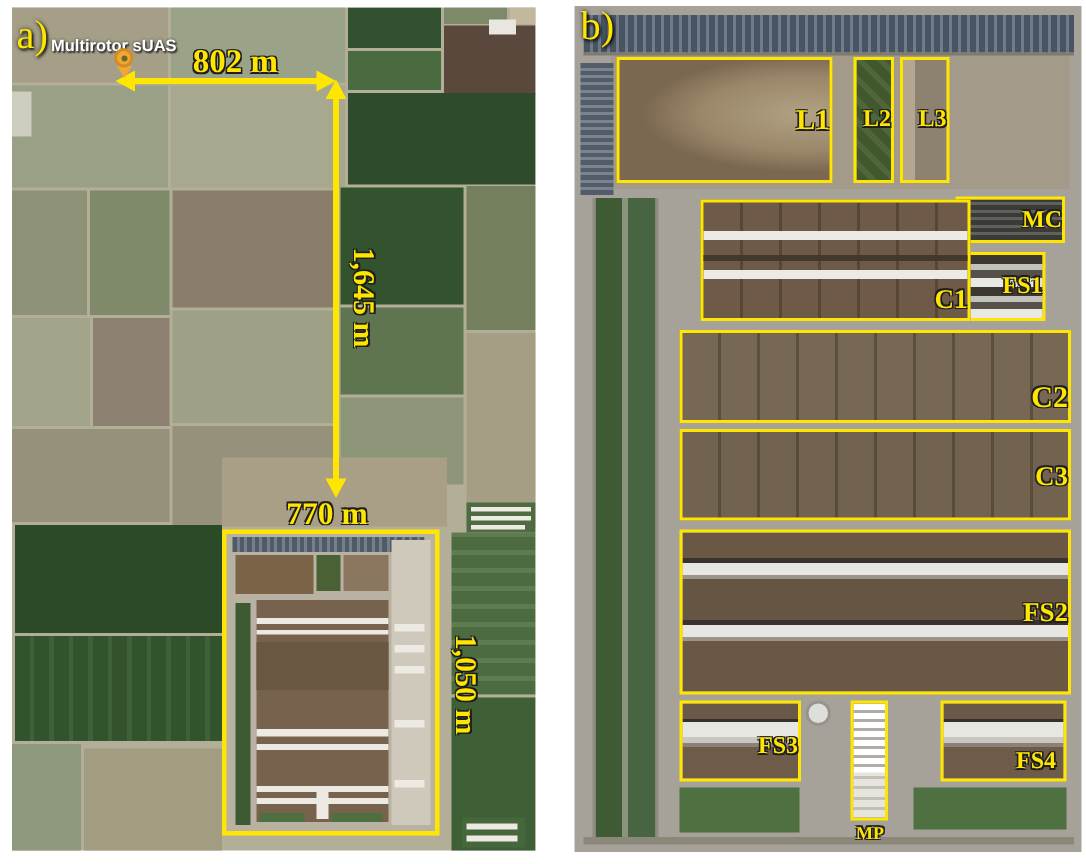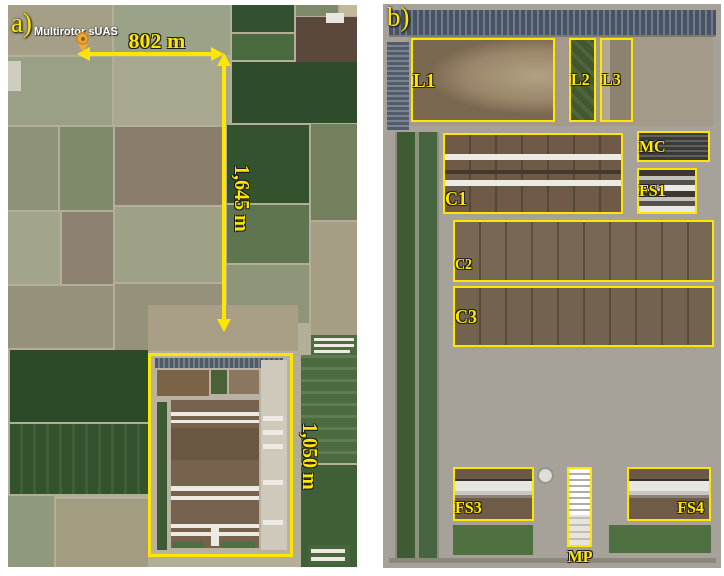--- a/index.html
+++ b/index.html
@@ -15,21 +15,21 @@
           white-space:nowrap;line-height:1;
           text-shadow:-1px -1px 0 #1e1e1e,1px -1px 0 #1e1e1e,-1px 1px 0 #1e1e1e,1px 1px 0 #1e1e1e;}
   .panel-letter{position:absolute;color:#ffe600;font-family:"Liberation Serif",serif;
           font-size:27px;font-weight:normal;line-height:1;
           text-shadow:0 0 3px rgba(0,0,0,.75),1px 1px 2px rgba(0,0,0,.9);z-index:30;}
   .mlabel{font-size:22px;}
   .rot{transform:rotate(90deg);transform-origin:0 0;}
   .arrowline{position:absolute;background:#ffe600;z-index:20;}
   .ah{position:absolute;width:0;height:0;z-index:20;}
   .rbox{position:absolute;border:2px solid #ffe600;box-sizing:border-box;
-        display:flex;align-items:center;justify-content:flex-start;z-index:10;}
+        display:flex;align-items:center;justify-content:flex-end;z-index:10;}
   .rlabel{color:#ffe600;font-family:"Liberation Serif",serif;font-weight:bold;font-size:16px;
           line-height:1;white-space:nowrap;
           text-shadow:-1px -1px 0 #1e1e1e,1px -1px 0 #1e1e1e,-1px 1px 0 #1e1e1e,1px 1px 0 #1e1e1e;}
   .grid-v{background-image:repeating-linear-gradient(90deg,rgba(0,0,0,0) 0 24px,rgba(48,38,28,.38) 24px 26px);}
   #facility-rect{position:absolute;left:140px;top:348px;width:145px;height:204px;
         border:3px solid #ffe600;box-sizing:border-box;background:#b9b2a2;z-index:15;overflow:hidden;}
   .uas-text{position:absolute;color:#ffffff;font-family:"Liberation Sans",sans-serif;font-size:11px;
         font-weight:bold;white-space:nowrap;text-shadow:0 0 2px #333,1px 1px 1px #333;z-index:25;margin-top:12px;}
 </style>
 </head>
@@ -92,20 +92,21 @@
     <div class="ylabel mlabel" style="left:89px;top:25px;width:120px;text-align:center;">802 m</div>
     <div class="arrowline" style="left:81px;top:47px;width:123px;height:4px;"></div>
     <div class="ah" style="left:69px;top:42px;border-top:7px solid transparent;border-bottom:7px solid transparent;border-right:13px solid #ffe600;"></div>
     <div class="ah" style="left:203px;top:42px;border-top:7px solid transparent;border-bottom:7px solid transparent;border-left:13px solid #ffe600;"></div>
 
     <div class="arrowline" style="left:214px;top:58px;width:4px;height:258px;"></div>
     <div class="ah" style="left:209px;top:48px;border-left:7px solid transparent;border-right:7px solid transparent;border-bottom:13px solid #ffe600;"></div>
     <div class="ah" style="left:209px;top:314px;border-left:7px solid transparent;border-right:7px solid transparent;border-top:13px solid #ffe600;"></div>
     <div class="ylabel rot" style="left:244px;top:160px;font-size:20px;z-index:21;">1,645 m</div>
 
+    <div class="ylabel" style="left:145px;top:327px;width:130px;text-align:center;font-size:21px;z-index:21;">770 m</div>
 
     <div class="ylabel rot" style="left:312px;top:418px;font-size:20px;z-index:21;">1,050 m</div>
 
     <div id="facility-rect">
       <div class="abs" style="left:4px;top:2px;width:128px;height:10px;background:repeating-linear-gradient(90deg,#505b68 0 3px,#76808c 3px 5px);"></div>
       <div class="abs" style="left:6px;top:14px;width:52px;height:26px;background:#7a6347;"></div>
       <div class="abs" style="left:60px;top:14px;width:16px;height:24px;background:#4a6136;"></div>
       <div class="abs" style="left:78px;top:14px;width:30px;height:24px;background:#8b7760;"></div>
       <div class="abs" style="left:110px;top:4px;width:26px;height:190px;background:#cfc9bb;">
         <div class="wb" style="left:2px;top:56px;width:20px;height:5px"></div>
@@ -153,39 +154,42 @@
       <span class="rlabel">L3</span>
     </div>
 
     <div class="rbox" style="left:254px;top:127px;width:73px;height:31px;background:repeating-linear-gradient(0deg,#3a3a38 0 3px,#60605c 3px 5px);">
       <span class="rlabel">MC</span>
     </div>
     <div class="rbox" style="left:254px;top:164px;width:60px;height:46px;background:repeating-linear-gradient(0deg,#e8e8e4 0 6px,#55504a 6px 11px,#c2c2bc 11px 15px,#3c3831 15px 21px);">
       <span class="rlabel">FS1</span>
     </div>
 
-    <div class="rbox grid-v" style="left:60px;top:129px;width:180px;height:81px;background-color:#6e5a46;align-items:flex-end;">
+    <div class="rbox grid-v" style="left:84px;top:129px;width:180px;height:81px;background-color:#6e5a46;align-items:flex-end;">
       <div class="abs" style="left:0;top:25%;width:100%;height:8%;background:#eceae4;"></div>
       <div class="abs" style="left:0;top:46%;width:100%;height:5%;background:#42382c;"></div>
       <div class="abs" style="left:0;top:58%;width:100%;height:8%;background:#eceae4;"></div>
       <span class="rlabel" style="font-size:18px;position:relative;z-index:2;margin-bottom:4px;">C1</span>
     </div>
 
     <div class="rbox grid-v" style="left:70px;top:216px;width:261px;height:62px;background-color:#776853;">
-      <span class="rlabel" style="font-size:14px;margin-top:27px;">C2</span>
+      <span class="rlabel" style="font-size:20px;margin-top:27px;">C2</span>
     </div>
     <div class="rbox grid-v" style="left:70px;top:282px;width:261px;height:61px;background-color:#72634e;">
       <span class="rlabel" style="font-size:18px;">C3</span>
     </div>
 
+    <div class="rbox" style="left:70px;top:349px;width:261px;height:110px;background:linear-gradient(180deg,#6b5844 0 16%,#3a332b 16% 19%,#e6e6e2 19% 27%,#9a948a 27% 29%,#675543 29% 55%,#3a332b 55% 58%,#e6e6e2 58% 66%,#9a948a 66% 68%,#6b5844 68%);">
+      <span class="rlabel" style="font-size:18px;">FS2</span>
+    </div>
 
     <div class="rbox" style="left:70px;top:463px;width:81px;height:54px;background:linear-gradient(180deg,#6b5947 0 20%,#35302a 20% 25%,#e6e6e2 25% 45%,#c9c7c0 45% 52%,#8a8278 52% 58%,#6f5c48 58%);align-items:flex-end;">
-      <span class="rlabel" style="margin-bottom:3px;">FS3</span>
+      <span class="rlabel" style="margin-bottom:13px;">FS3</span>
     </div>
     <div class="rbox" style="left:184px;top:463px;width:25px;height:80px;background:repeating-linear-gradient(0deg,#ffffff 0 4px,#b0ada4 4px 6px);">
       <div class="abs" style="left:0;bottom:0;width:100%;height:40%;background:repeating-linear-gradient(0deg,#e6e4dc 0 5px,#c2bfb4 5px 7px);"></div>
     </div>
-    <div class="ylabel" style="left:178px;top:545px;width:38px;text-align:center;font-size:16px;z-index:12;">MP</div>
+    <div class="ylabel" style="left:178px;top:545px;width:38px;text-align:center;font-size:12px;z-index:12;">MP</div>
     <div class="rbox" style="left:244px;top:463px;width:84px;height:54px;background:linear-gradient(180deg,#6b5947 0 20%,#35302a 20% 25%,#e6e6e2 25% 45%,#c9c7c0 45% 52%,#8a8278 52% 58%,#6f5c48 58%);align-items:flex-end;justify-content:flex-end;">
       <span class="rlabel" style="margin:0 5px 3px 0;">FS4</span>
     </div>
   </div>
 </div>
 
 </body></html>

